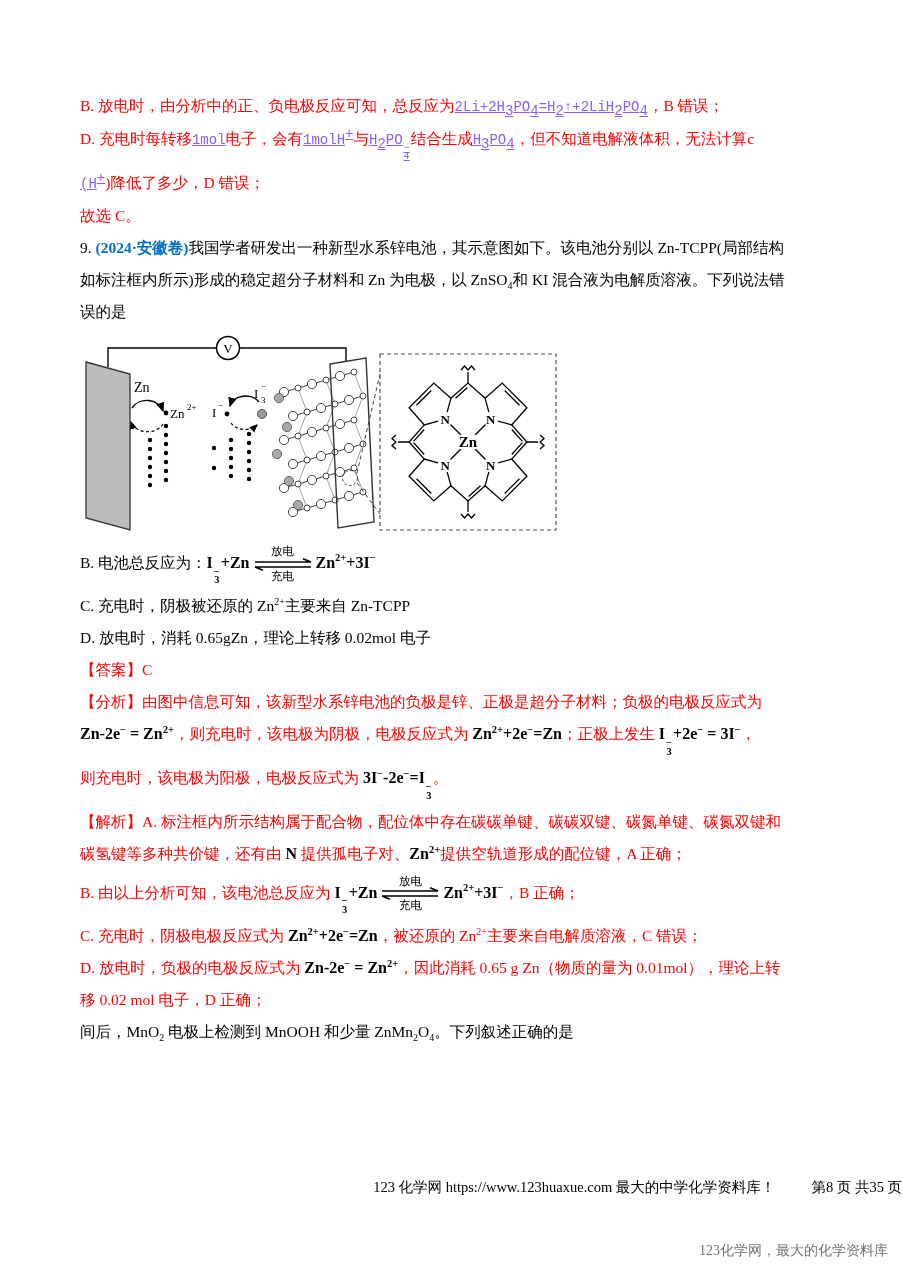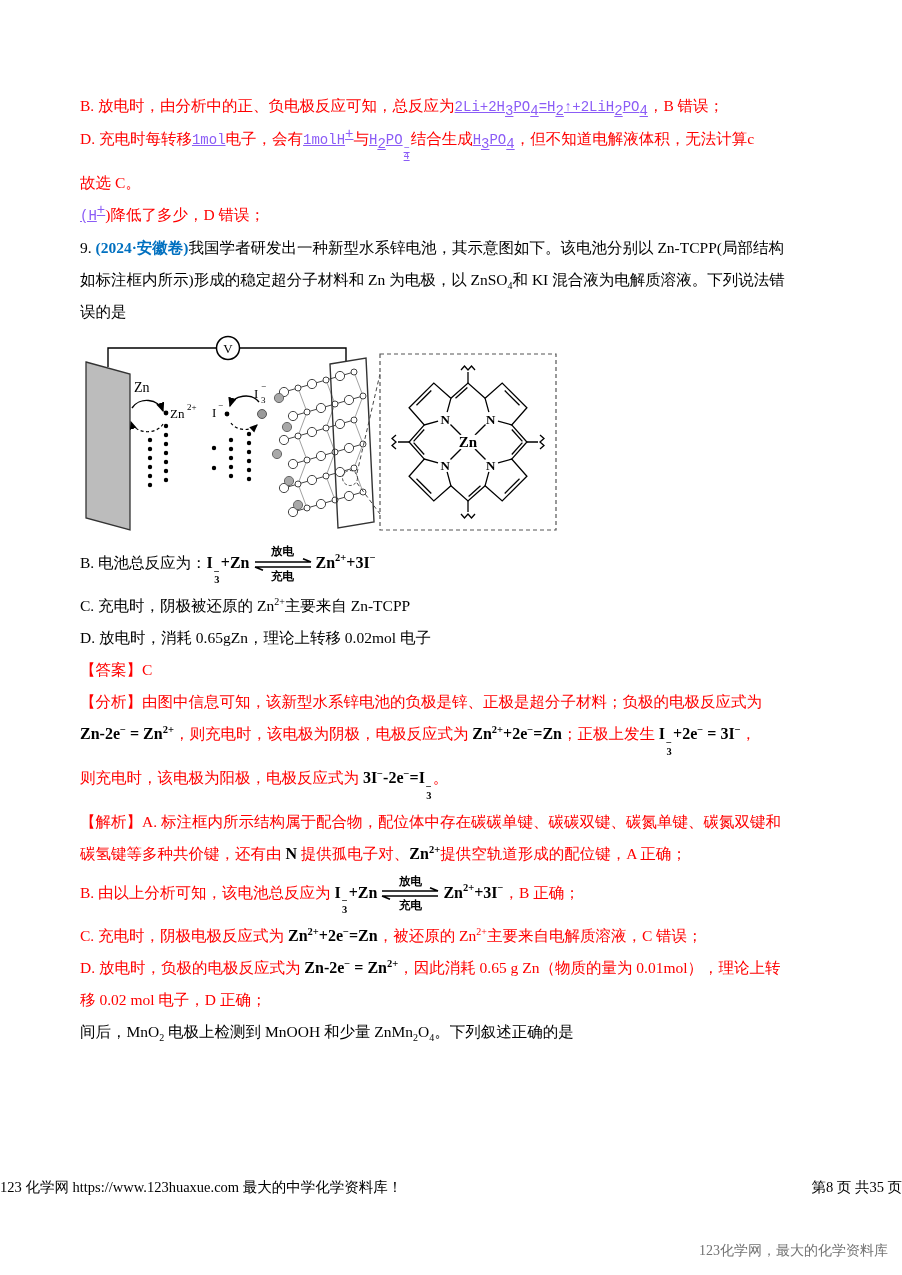--- a/index.html
+++ b/index.html
@@ -13,39 +13,39 @@
   .s-bb{color:#000;font-weight:700;font-size:16px;}
   .s-bl{color:#0070c0;font-weight:700;}
   sub,sup{font-size:10px;line-height:0;}
   sub.s-bb,sup.s-bb{font-size:10.5px;font-weight:700;}
   .stk{display:inline-flex;flex-direction:column;align-items:center;line-height:0.8;
        font-size:10px;vertical-align:-7px;margin:0 1px;}
   .stk.s-bb{font-size:10.5px;font-weight:700;}
   .stk span{display:block;}
   .equil{display:inline-flex;flex-direction:column;align-items:center;vertical-align:middle;
          margin:0 3px;line-height:1;}
-  .eq-lbl{font-size:11.5px;font-weight:700;color:#000;}
+  .eq-lbl{font-size:11.5px;font-weight:400;color:#000;}
   .eq-mid{display:block;height:13px;}
   .diagram{margin:2px 0 10px -2px;}
-  .footer{position:absolute;left:0;top:1178px;width:100%;display:flex;justify-content:space-between;
-          gap:52px;font-size:14.5px;color:#000;}
+  .footer{position:absolute;left:0;top:1178px;width:100%;display:flex;justify-content:flex-end;
+          gap:36px;font-size:14.5px;color:#000;}
   .watermark{position:absolute;right:14px;top:1242px;font-size:14px;color:#737373;}
   svg text{font-family:"Liberation Serif","DejaVu Serif",serif;}
 </style>
 </head>
 <body>
 
 <div class="content">
   <p class="line"><span class="s-r">B. 放电时，由分析中的正、负电极反应可知，总反应为</span><span class="s-rm">2Li+2H</span><sub class="s-rm">3</sub><span class="s-rm">PO</span><sub class="s-rm">4</sub><span class="s-rm">=H</span><sub class="s-rm">2</sub><span class="s-rm">↑+2LiH</span><sub class="s-rm">2</sub><span class="s-rm">PO</span><sub class="s-rm">4</sub><span class="s-r">，B 错误；</span></p>
   <p class="line"><span class="s-r">D. 充电时每转移</span><span class="s-rm">1mol</span><span class="s-r">电子，会有</span><span class="s-rm">1molH</span><sup class="s-rm">+</sup><span class="s-r">与</span><span class="s-rm">H</span><sub class="s-rm">2</sub><span class="s-rm">PO</span><span class="stk s-rm">
         <span>−</span>
         <span>4</span>
       </span><span class="s-r">结合生成</span><span class="s-rm">H</span><sub class="s-rm">3</sub><span class="s-rm">PO</span><sub class="s-rm">4</sub><span class="s-r">，但不知道电解液体积，无法计算c</span></p>
+  <p class="line"><span class="s-rm">(H</span><sup class="s-rm">+</sup><span class="s-r">)降低了多少，D 错误；</span></p>
   <p class="line"><span class="s-r">故选 C。</span></p>
-  <p class="line"><span class="s-rm">(H</span><sup class="s-rm">+</sup><span class="s-r">)降低了多少，D 错误；</span></p>
 
   <p class="line"><span class="s-k">9. </span><span class="s-bl">(2024·安徽卷)</span><span class="s-k">我国学者研发出一种新型水系锌电池，其示意图如下。该电池分别以 Zn-TCPP(局部结构</span></p>
   <p class="line"><span class="s-k">如标注框内所示)形成的稳定超分子材料和 Zn 为电极，以 ZnSO</span><sub class="s-k">4</sub><span class="s-k">和 KI 混合液为电解质溶液。下列说法错</span></p>
   <p class="line"><span class="s-k">误的是</span></p>
 
   <div class="diagram">
     <svg width="490" height="198" viewBox="0 0 490 198">
       <defs>
         <marker id="arr" markerWidth="8" markerHeight="8" refX="6" refY="3" orient="auto">
           <path d="M0,0 L7,3 L0,6 Z" fill="#000"></path>

